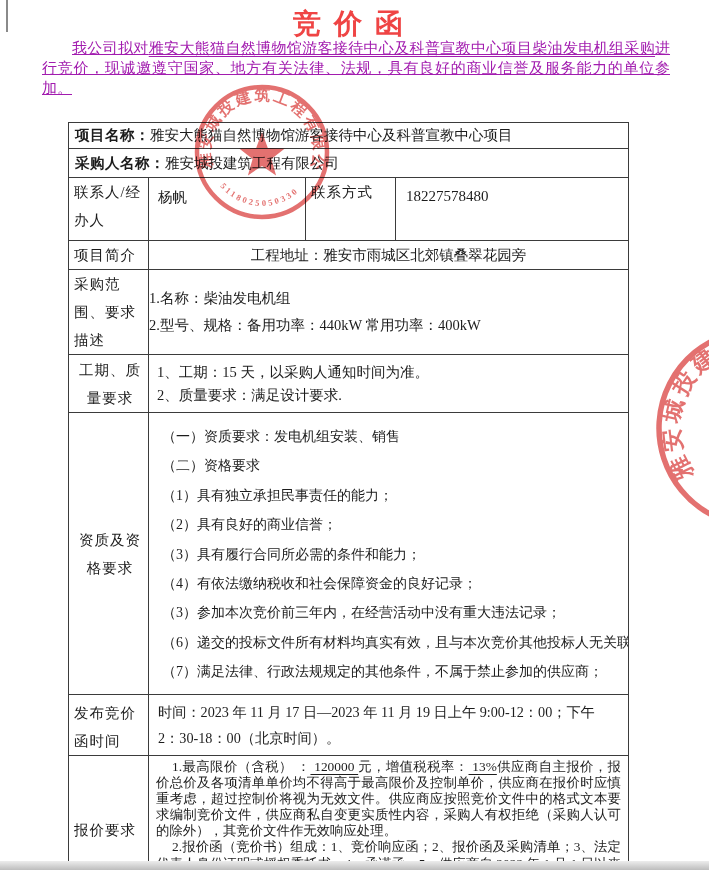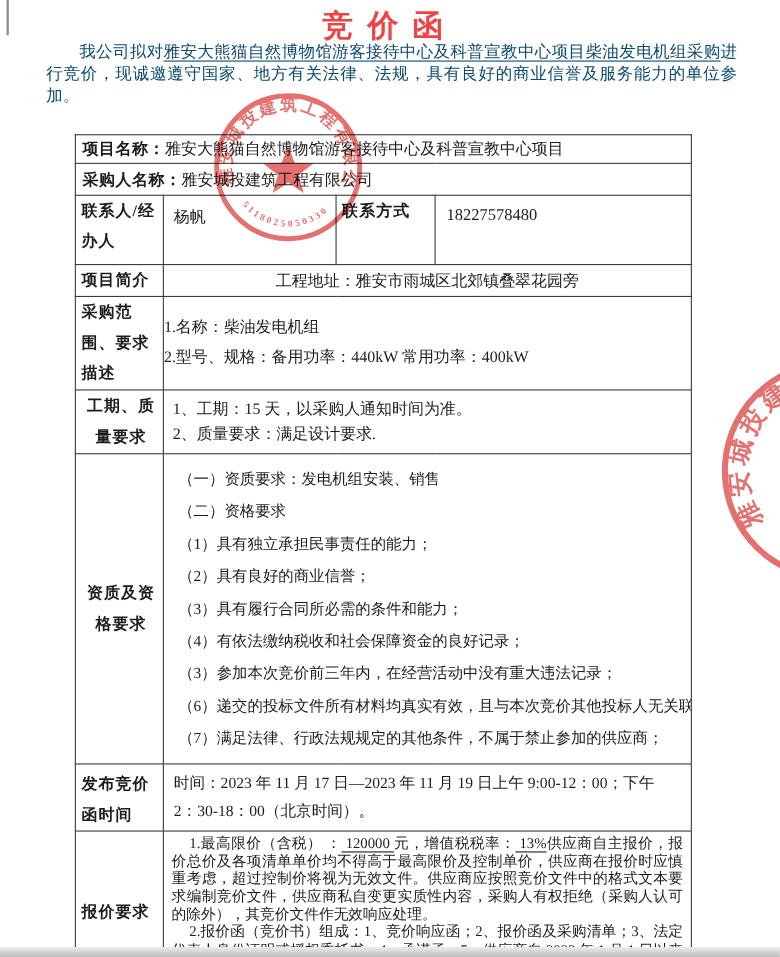--- a/index.html
+++ b/index.html
@@ -4,29 +4,29 @@
 <style>
   * { margin:0; padding:0; box-sizing:border-box; }
   html,body { width:709px; height:870px; background:#fff; overflow:hidden;
     font-family:"Liberation Serif","DejaVu Serif",serif; color:#1c1c1c; }
   .page { position:relative; width:709px; height:870px; background:#ffffff; }
 
   
   .doc-title { position:absolute; top:5px; left:0; width:709px; text-align:center;
     font-size:28px; font-weight:bold; letter-spacing:13px; color:#ef4444; }
   .intro { position:absolute; top:38px; left:42px; width:628px; font-size:15px;
-    line-height:20px; text-align:justify; text-indent:2em; color:#0c4a6e; }
+    line-height:20px; text-align:justify; text-indent:2em; color:#a21caf;text-decoration:underline; }
   .u { text-decoration:underline; text-underline-offset:3px; }
 
   
   table.doc { position:absolute; left:68px; top:122px; width:560px;
     border-collapse:collapse; table-layout:fixed; }
   td { border:1.5px solid #3b3b3b; vertical-align:middle; font-size:14.5px;
     overflow:hidden; }
-  td.lab { font-weight:bold; font-size:14.5px; letter-spacing:1px;
+  td.lab { font-weight:normal; font-size:14.5px; letter-spacing:1px;
     padding:0 2px 0 5px; line-height:28px; }
   .lab-center { text-align:center; letter-spacing:0.5px; padding-left:2px; }
   .topal { vertical-align:top; }
   .full-row { padding-left:6px;margin-top:18px; }
   .full-row .blab { font-weight:bold; letter-spacing:0.5px; }
   .center-txt { text-align:center; }
   .two-line div { line-height:27px; text-align:left; }
   .sched div { line-height:23px; padding-left:8px; white-space:nowrap; }
   .qual { vertical-align:top; padding:9px 0 0 13px; }
   .qual div { line-height:29.4px; white-space:nowrap; font-size:14px; }

